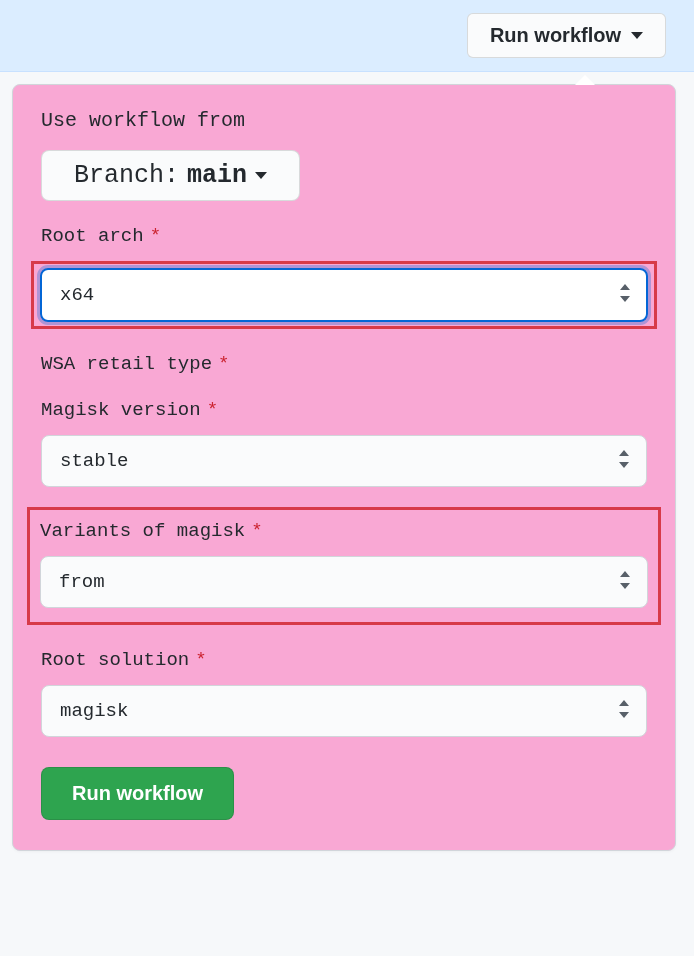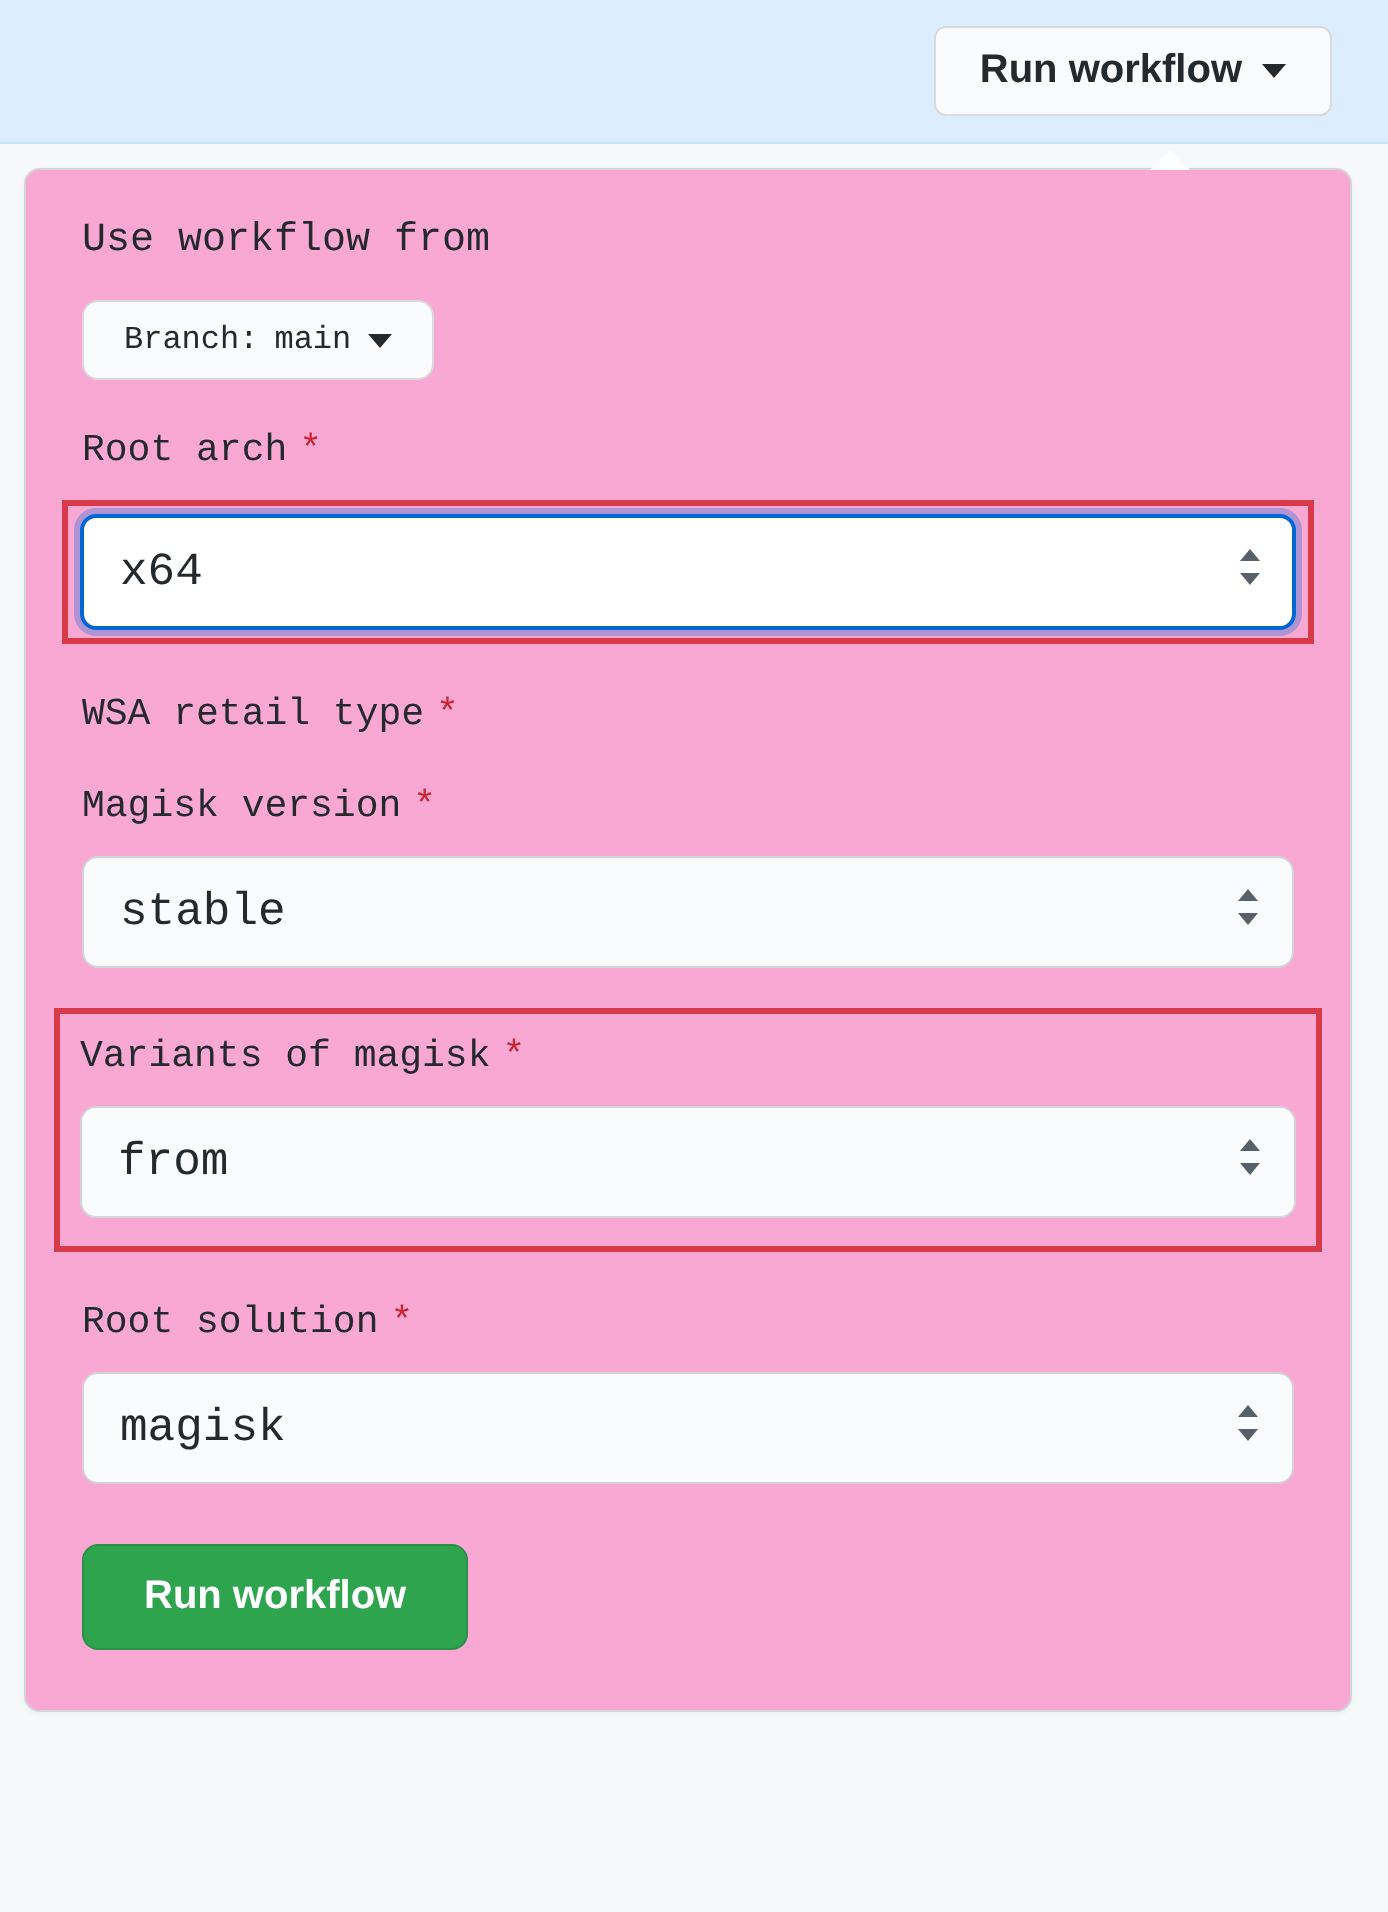--- a/index.html
+++ b/index.html
@@ -82,41 +82,41 @@
     .required-asterisk {
       color: #cb2431;
       margin-left: 6px;
     }
     .branch-selector {
       display: inline-flex;
       align-items: center;
       background: #fafbfc;
       border: 1px solid rgba(27, 31, 35, 0.15);
       border-radius: 8px;
-      padding: 10px 20px;
-      font-size: 16px;
+      padding: 10px 32px;
+      font-size: 25px;
       color: #24292e;
       cursor: pointer;
       gap: 8px;
       font-family: "Courier New", monospace;
     }
     .branch-selector .branch-name {
-      font-weight: 400;
+      font-weight: 700;
     }
     .select-wrapper {
       position: relative;
       width: 100%;
     }
     .select-field {
       width: 100%;
       background: #fafbfc;
       border: 1px solid #d1d5da;
       border-radius: 8px;
       padding: 14px 18px;
-      font-size: 23px;
+      font-size: 19px;
       color: #24292e;
       font-family: "Courier New", monospace;
       appearance: none;
       cursor: pointer;
     }
     .select-field.focused {
       border: 2px solid #0366d6;
       outline: 3px solid rgba(3, 102, 214, 0.3);
       background: #ffffff;
     }

